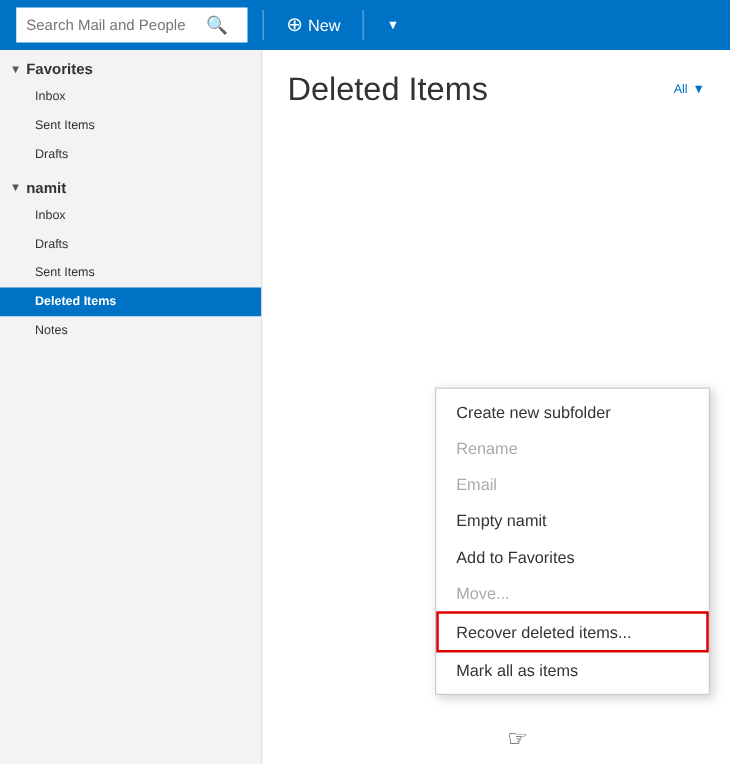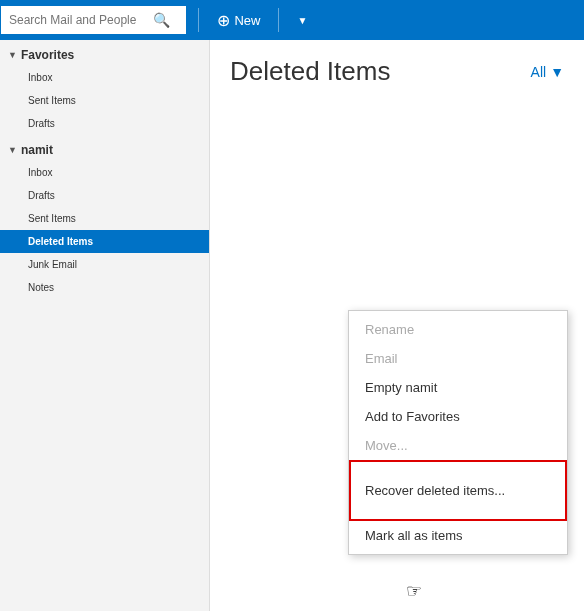--- a/index.html
+++ b/index.html
@@ -12,21 +12,21 @@
       overflow: hidden;
       position: relative;
     }
 
     
     .top-bar {
       display: flex;
       align-items: center;
       height: 40px;
       background: #0072c6;
-      padding: 0 1px;
+      padding: 0 13px;
       gap: 8px;
     }
     .search-box {
       display: flex;
       align-items: center;
       background: #fff;
       border: none;
       height: 28px;
       width: 185px;
       padding: 0 8px;
@@ -129,21 +129,21 @@
     }
     .page-title-text {
       font-size: 26px;
       font-weight: 300;
       color: #333;
     }
     .filter-btn {
       display: flex;
       align-items: center;
       gap: 4px;
-      font-size: 14px;
+      font-size: 10px;
       color: #0072c6;
       cursor: pointer;
     }
 
     
     .context-menu {
       position: absolute;
       left: 138px;
       top: 270px;
       background: #fff;
@@ -159,21 +159,21 @@
       cursor: pointer;
       color: #333;
     }
     .ctx-item.disabled {
       color: #aaa;
       cursor: default;
     }
     .ctx-item.highlighted {
       border: 2px solid #d00;
       background: #fff;
-      padding: 21px 14px;
+      padding: 7px 14px;
       position: relative;
     }
 
     
     .cursor-hand {
       position: absolute;
       left: 196px;
       top: 540px;
       font-size: 18px;
       z-index: 200;
@@ -227,38 +227,38 @@
     <div class="nav-item">
       <span>Drafts</span>
     </div>
     <div class="nav-item">
       <span>Sent Items</span>
     </div>
     <div class="nav-item active">
       <span>Deleted Items</span>
     </div>
     <div class="nav-item">
-      <span>Junk Email</span>
-    </div>
-    <div class="nav-item">
       <span>Notes</span>
     </div>
   </div>
 
   <div class="content-area">
     <div class="content-header">
       <h1 class="page-title-text">Deleted Items</h1>
       <div class="filter-btn">
         <span>All</span>
         <span>▼</span>
       </div>
     </div>
 
     <div class="context-menu">
 
+      <div class="ctx-item">
+        <span>Create new subfolder</span>
+      </div>
       <div class="ctx-item disabled">
         <span>Rename</span>
       </div>
       <div class="ctx-item disabled">
         <span>Email</span>
       </div>
       <div class="ctx-item">
         <span>Empty namit</span>
       </div>
       <div class="ctx-item">

